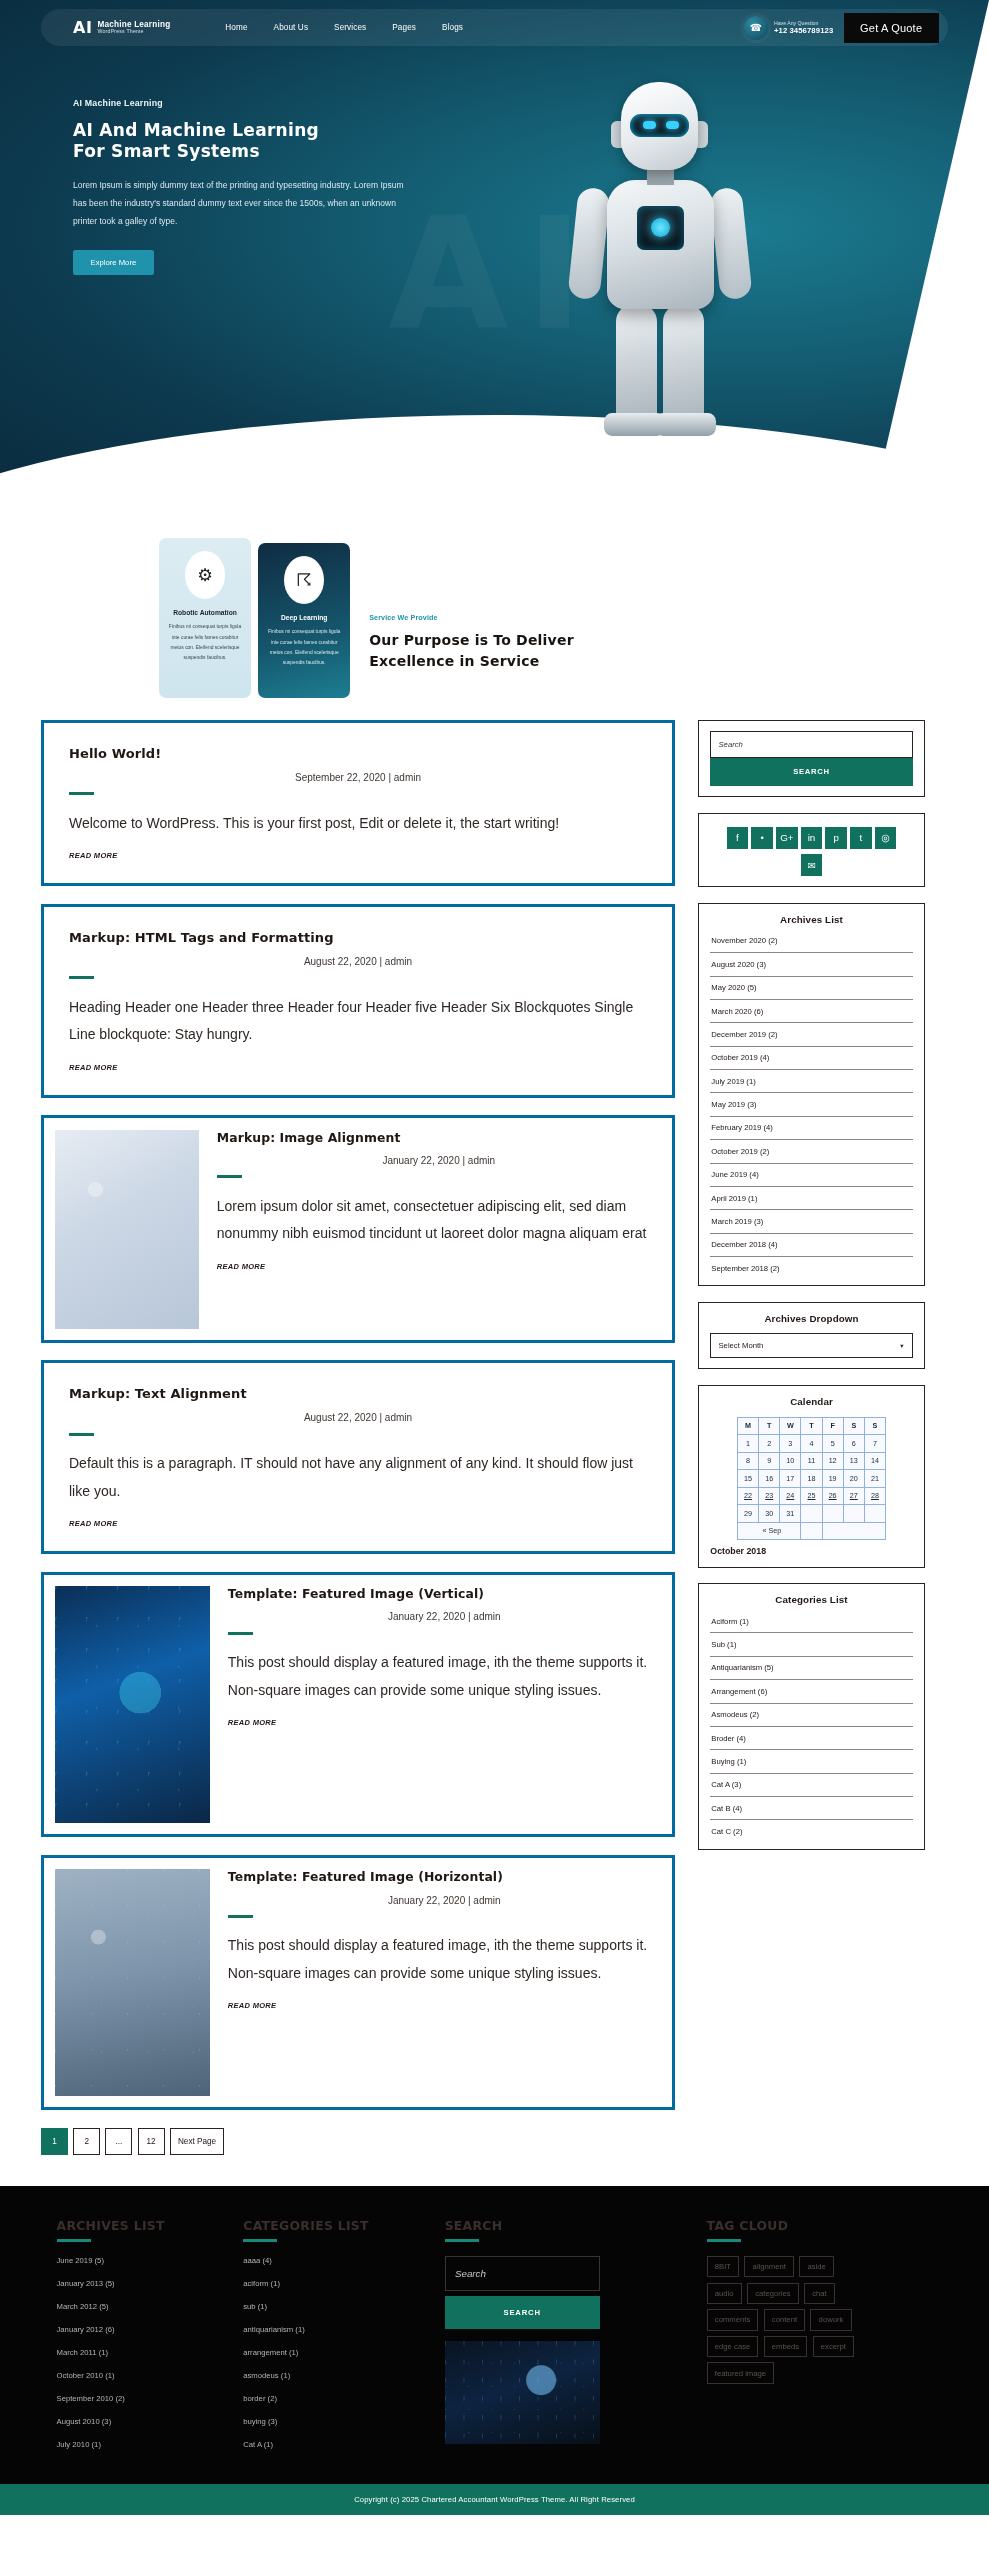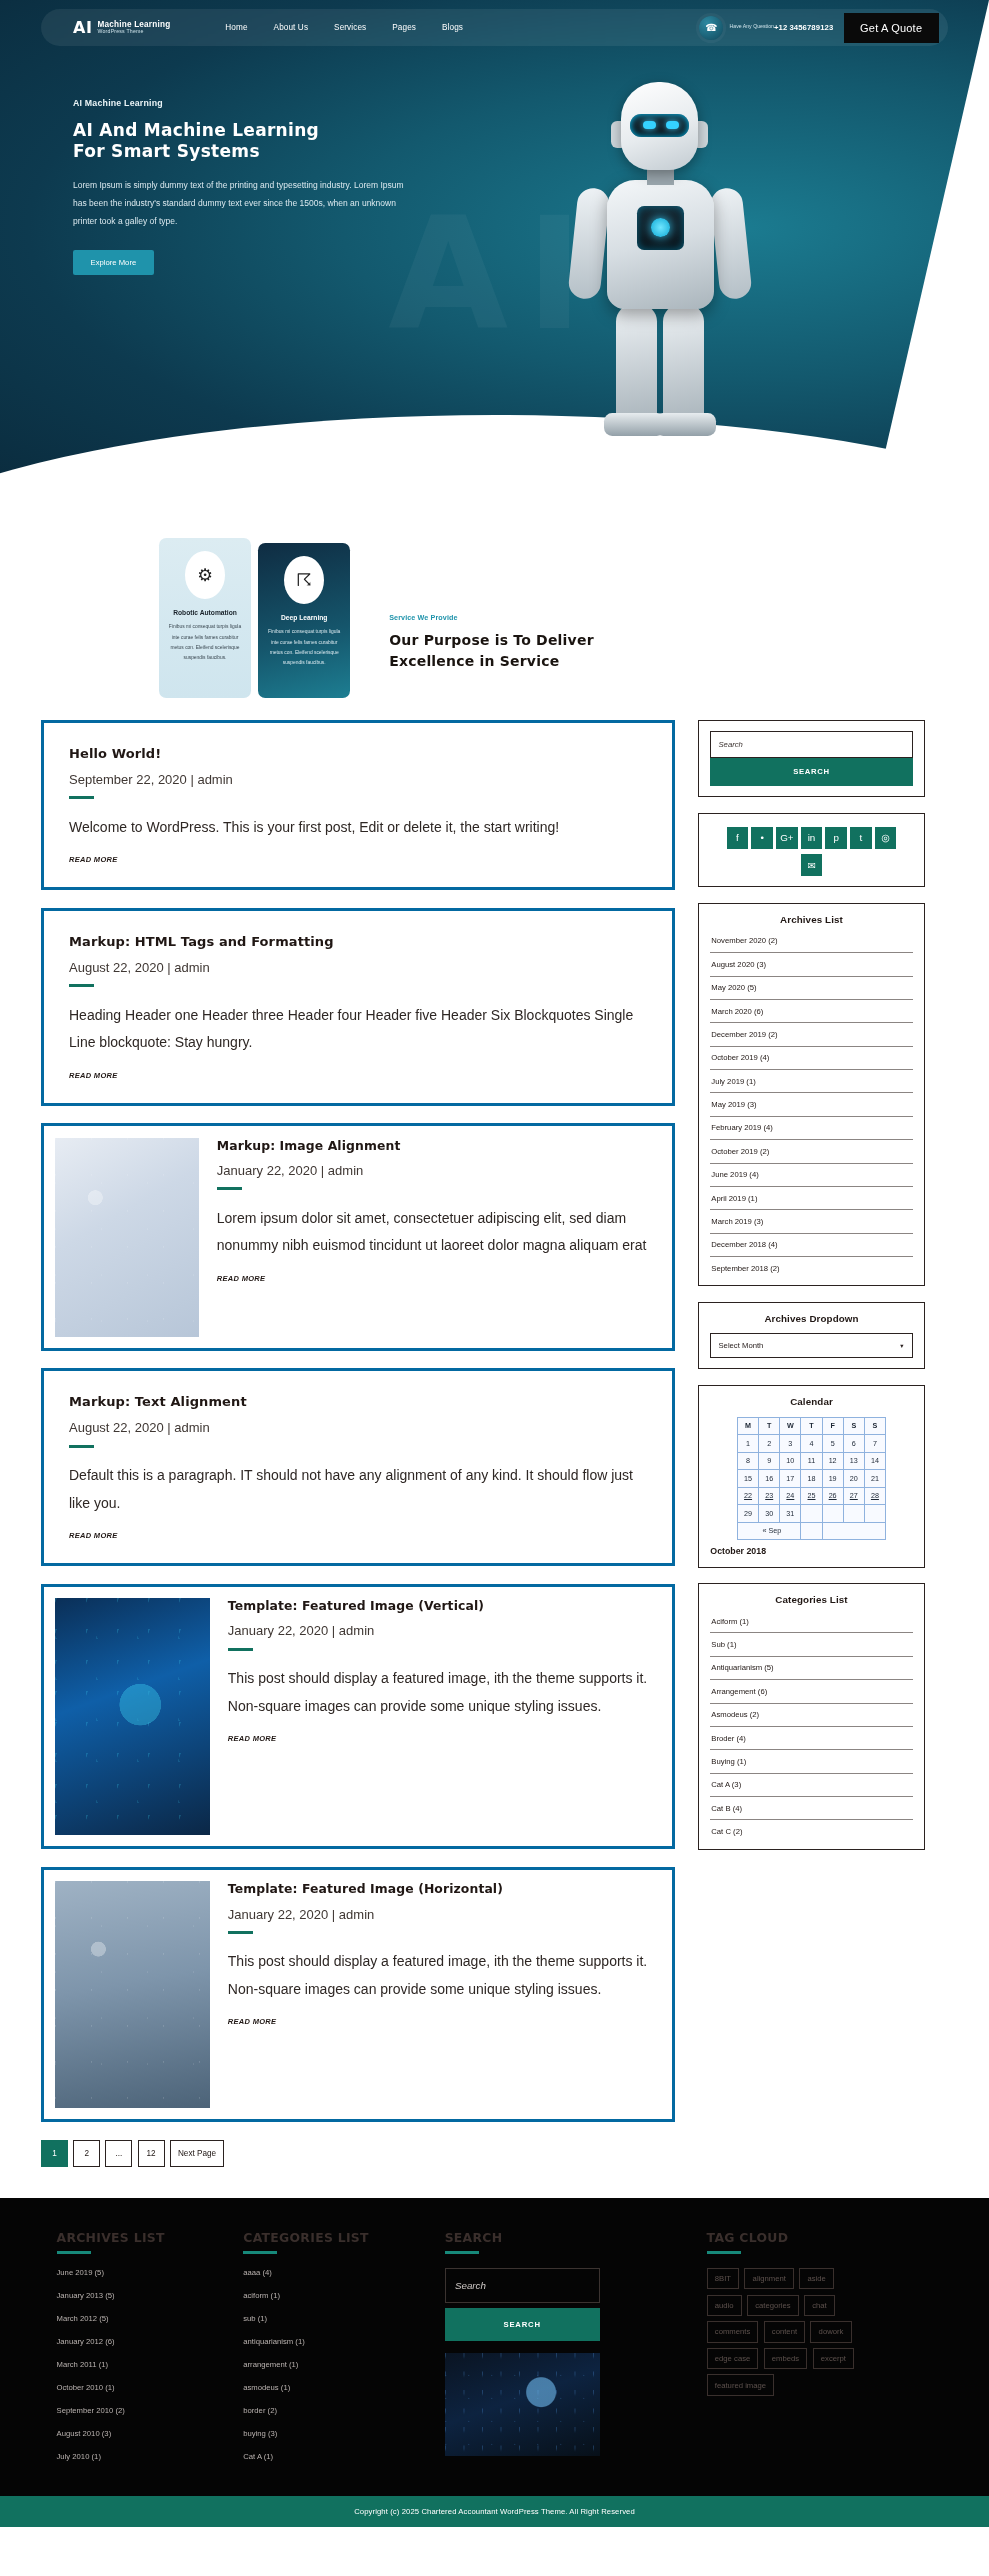--- a/index.html
+++ b/index.html
@@ -77,21 +77,21 @@
   }
   .nav-right{ margin-left:auto; display:flex; align-items:center; gap:10.3px; }
   .phone-badge{ display:flex; align-items:center; gap:6.2px; }
   .phone-circle{
     width:24px; height:24px; border-radius:50%;
     background:radial-gradient(circle at 35% 30%, #2d8aa2, #10485c);
     display:flex; align-items:center; justify-content:center;
     color:#fff; font-size:9.8px;
     box-shadow:0 0 0 3.1px rgba(255,255,255,.04);
   }
-  .phone-txt{ display:flex; flex-direction:row; line-height:1.2; }
+  .phone-txt{ display:flex; flex-direction:column; line-height:1.2; }
   .phone-lbl{ font-size:5.2px; color:#cfe3ea; }
   .phone-num{ font-size:7.7px; font-weight:bold; color:#fff; letter-spacing:0.1px; }
   .quote-btn{
     background:#0a0a0a; color:#fff; border:none;
     font-size:11px; padding:8.8px 16.5px; cursor:pointer;
     font-family:inherit; letter-spacing:0.2px;
   }
 
   
   .hero-inner{
@@ -168,21 +168,21 @@
     display:flex; align-items:center; justify-content:center;
     font-size:17.5px; color:#222;
   }
   .svc-title{ font-size:6.7px; font-weight:bold; margin-bottom:6.7px; }
   .svc-card.light .svc-title{ color:#19222a; }
   .svc-card.dark .svc-title{ color:#ffffff; }
   .svc-body{ font-size:4.9px; line-height:2.1; }
   .svc-card.light .svc-body{ color:#3a4750; }
   .svc-card.dark .svc-body{ color:#d9e8ee; }
 
-  .svc-text{ padding-left:39px; padding-bottom:25px; }
+  .svc-text{ padding-left:19px; padding-bottom:25px; }
   .svc-kicker{ color:#1f93ab; font-weight:bold; font-size:7.2px; margin-bottom:7.2px; letter-spacing:0.1px;}
   .svc-heading{
     font-family:"DejaVu Sans", sans-serif;
     font-size:14px; font-weight:bold; color:#1a1410; line-height:1.55; letter-spacing:0.2px;
   }
 
   
   .content{
     width:907px; margin:0 auto;
     display:flex; gap:23px; align-items:flex-start;
@@ -216,21 +216,21 @@
       linear-gradient(60deg, rgba(70,230,255,.25) 0 1.5px, transparent 2.1px);
     background-size:auto, 31px 31px, 41px 41px;}
   .post-body{ flex:1; min-width:0; }
 
   .post-title{
     font-family:"DejaVu Sans", sans-serif;
     font-size:13px; font-weight:bold; color:#201714; line-height:1.3;
     margin-bottom:9.3px; letter-spacing:0.1px;
   }
   .post-title.sm{ font-size:12.4px; }
-  .post-meta{ font-size:13px; color:#3f3733; margin-bottom:9.3px; }
+  .post-meta{ font-size:10px; color:#3f3733; margin-bottom:9.3px;text-align:center; }
   .post-rule{ width:25px; height:3.1px; background:#11715f; margin-bottom:14.4px; }
   .post-excerpt{ font-size:14px; line-height:1.95; color:#2e2724; margin-bottom:14.4px; }
   .read-more{
     font-size:7.5px; font-style:italic; font-weight:bold;
     color:#201714; letter-spacing:0.3px; text-decoration:none; cursor:pointer;
     display:inline-block;
   }
 
   
   .pagination{ display:flex; gap:5.2px; margin-top:3.1px; }

